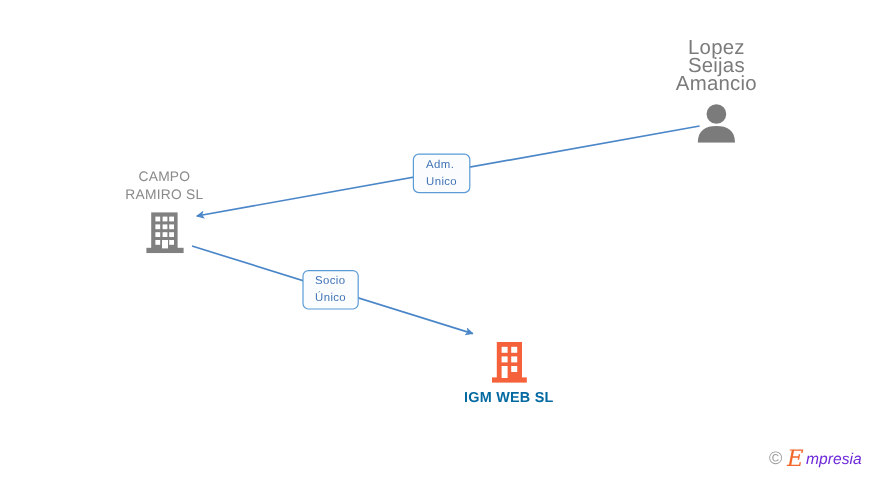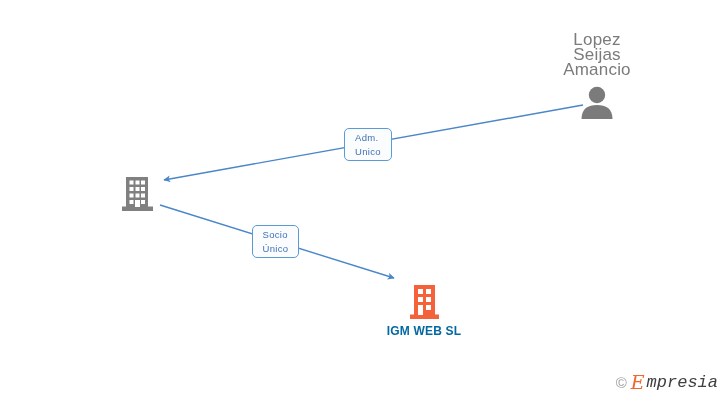--- a/index.html
+++ b/index.html
@@ -77,24 +77,24 @@
     line-height: 15px;
   }
   .wm-e {
     color: #f2682a;
     font-family: "DejaVu Serif", serif;
     font-style: italic;
     font-size: 19px;
     line-height: 19px;
   }
   .wm-rest {
-    color: #404040;
-    font-family: Liberation Mono, monospace;
+    color: #6d28d9;
+    font-family: Liberation Sans, sans-serif;
     font-style: italic;
-    font-size: 17px;
+    font-size: 13px;
     line-height: 17px;
     margin-left: -2px;
   }
 </style>
 </head>
 <body>
 
 <div id="canvas">
 
   <svg id="edges" viewBox="0 0 728 400" xmlns="http://www.w3.org/2000/svg">
@@ -130,20 +130,22 @@
       <rect x="15.5" y="12" width="4" height="4" fill="#ffffff"></rect>
       <rect x="21" y="12" width="4" height="4" fill="#ffffff"></rect>
       <rect x="9.5" y="18.5" width="4" height="4" fill="#ffffff"></rect>
       <rect x="15.5" y="18.5" width="4" height="4" fill="#ffffff"></rect>
       <rect x="21" y="18.5" width="4" height="4" fill="#ffffff"></rect>
       <rect x="9.5" y="25" width="4" height="4" fill="#ffffff"></rect>
       <rect x="21" y="25" width="4" height="4" fill="#ffffff"></rect>
       <rect x="15" y="25" width="5" height="7" fill="#ffffff"></rect>
     </svg>
   </div>
+  <div class="node-label label-company-gray" style="left:77px; top:141px; width:120px;">CAMPO
+RAMIRO SL</div>
 
   <div class="node" style="left:408px; top:283px; width:33px; height:36px;">
     <svg width="33" height="36" viewBox="0 0 33 36" xmlns="http://www.w3.org/2000/svg">
       <rect x="6" y="2" width="21" height="31" fill="#f4613b"></rect>
       <rect x="2" y="31.5" width="29" height="4.5" fill="#f4613b"></rect>
       <rect x="10" y="6" width="5" height="5" fill="#ffffff"></rect>
       <rect x="18" y="6" width="5" height="5" fill="#ffffff"></rect>
       <rect x="10" y="14" width="5" height="5" fill="#ffffff"></rect>
       <rect x="18" y="14" width="5" height="5" fill="#ffffff"></rect>
       <rect x="18" y="22" width="5" height="5" fill="#ffffff"></rect>

